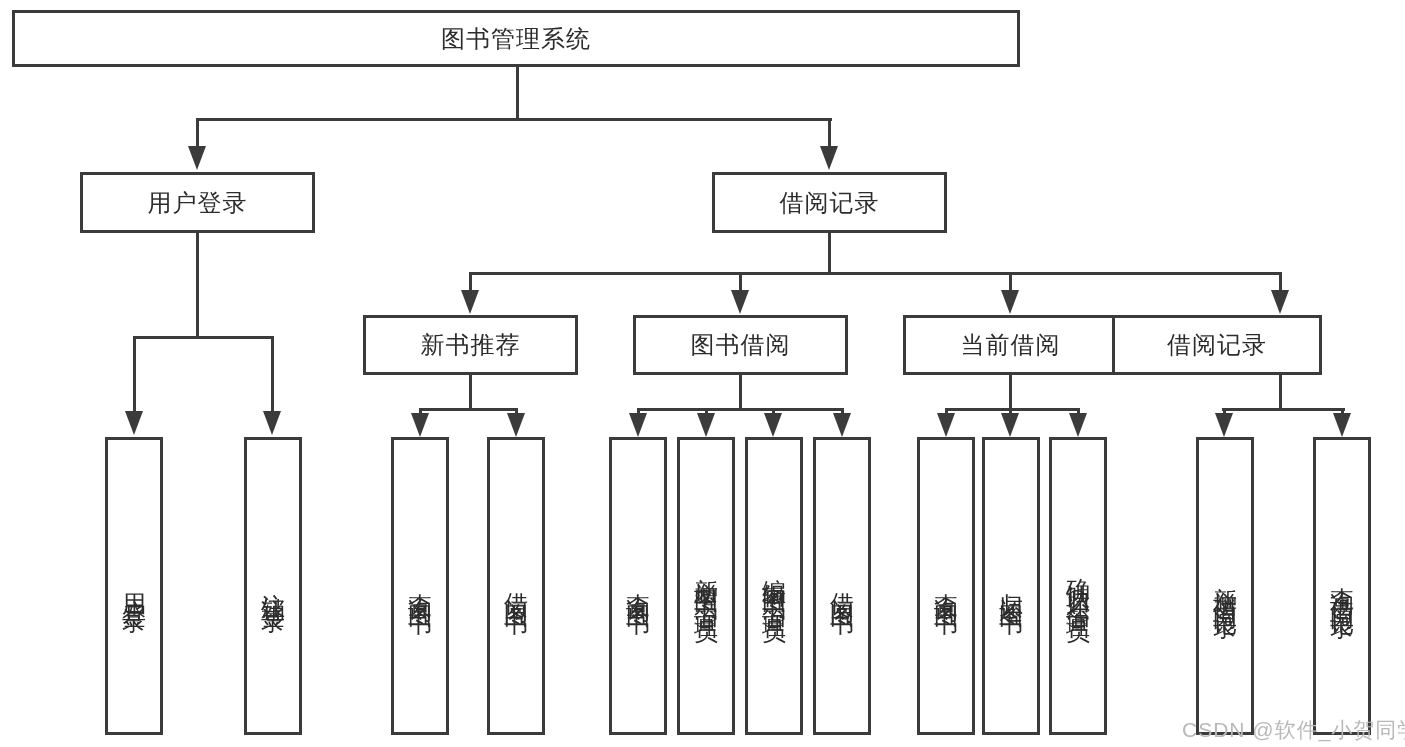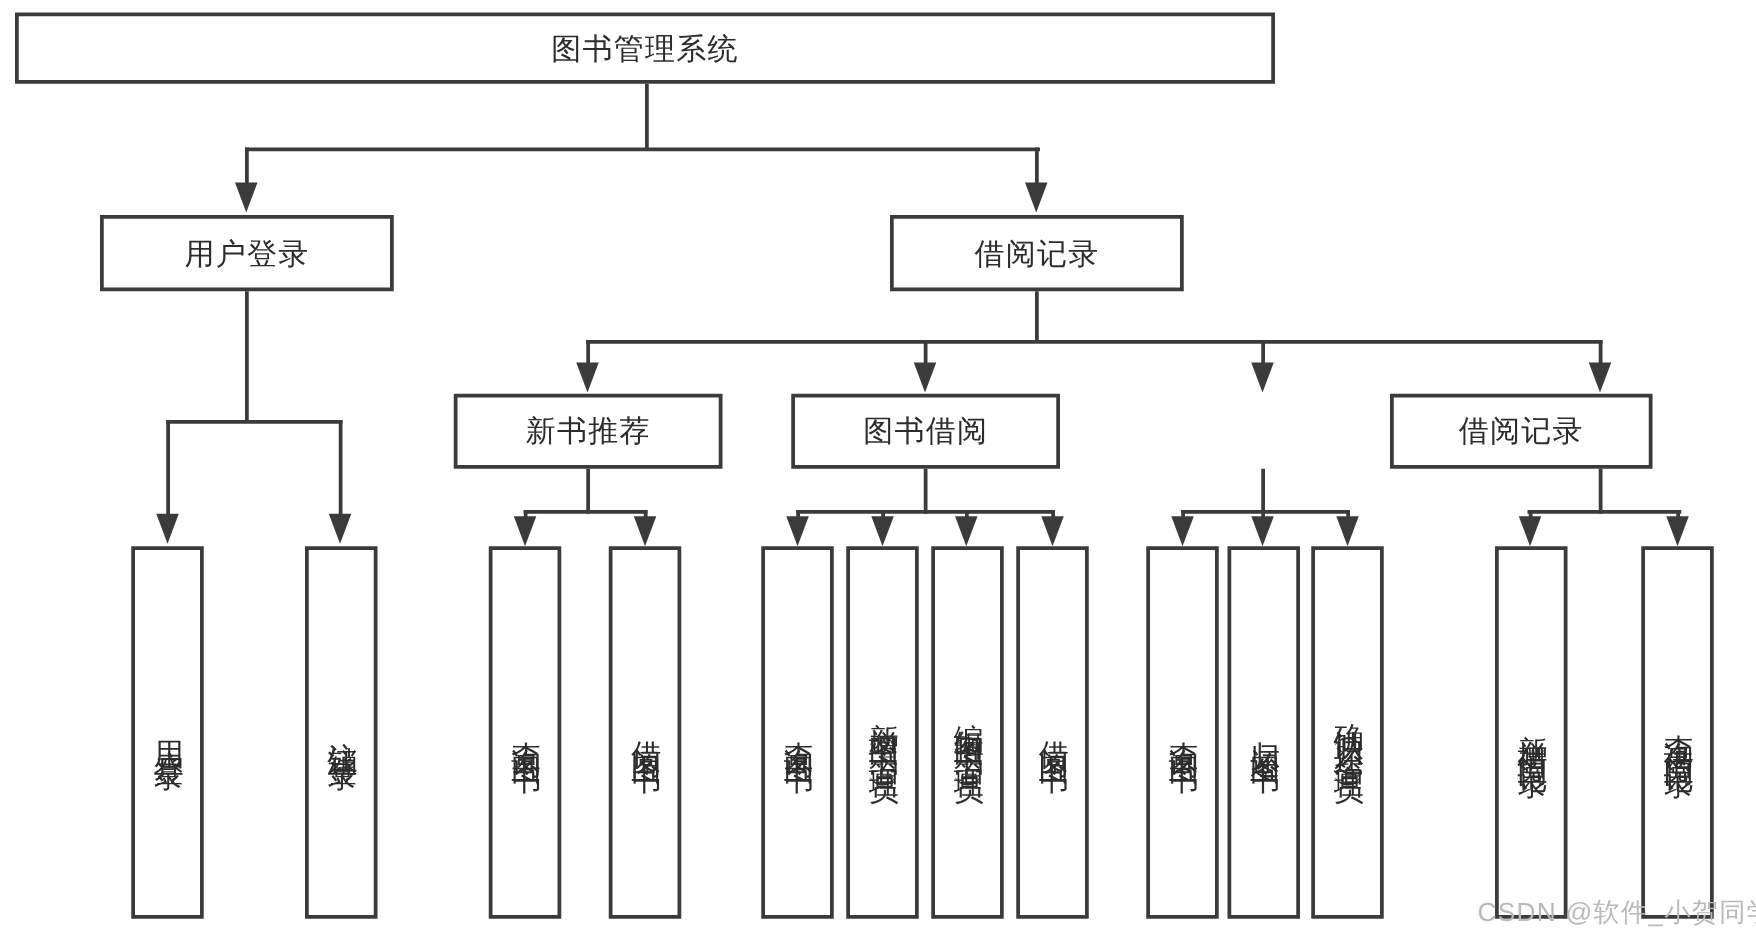--- a/index.html
+++ b/index.html
@@ -88,20 +88,23 @@
   </div>
 
   <div class="box" style="left:633px; top:315px; width:215px; height:60px;">
     <span class="hlabel">图书借阅</span>
   </div>
 
   <div class="box" style="left:363px; top:315px; width:215px; height:60px;">
     <span class="hlabel">新书推荐</span>
   </div>
 
+  <div class="box" style="left:903px; top:315px; width:215px; height:60px;">
+    <span class="hlabel">当前借阅</span>
+  </div>
 
   <div class="box" style="left:1112px; top:315px; width:210px; height:60px;">
     <span class="hlabel">借阅记录</span>
   </div>
 
   <div class="box leaf" style="left:105px;">
     <span class="vtext">用户登录</span>
   </div>
   <div class="box leaf" style="left:244px;">
     <span class="vtext">注销登录</span>

